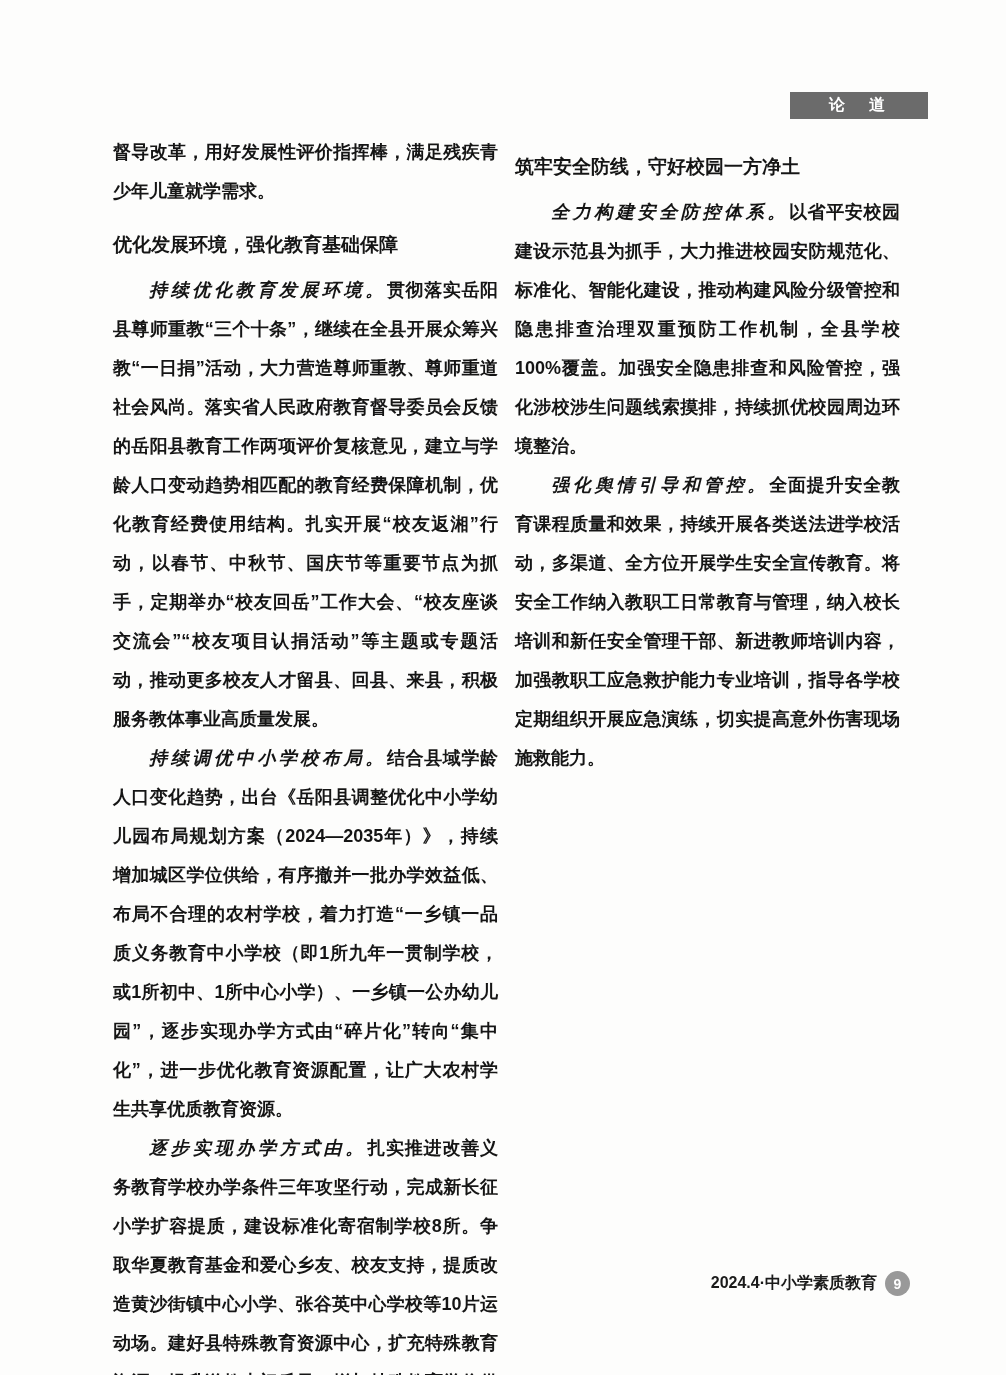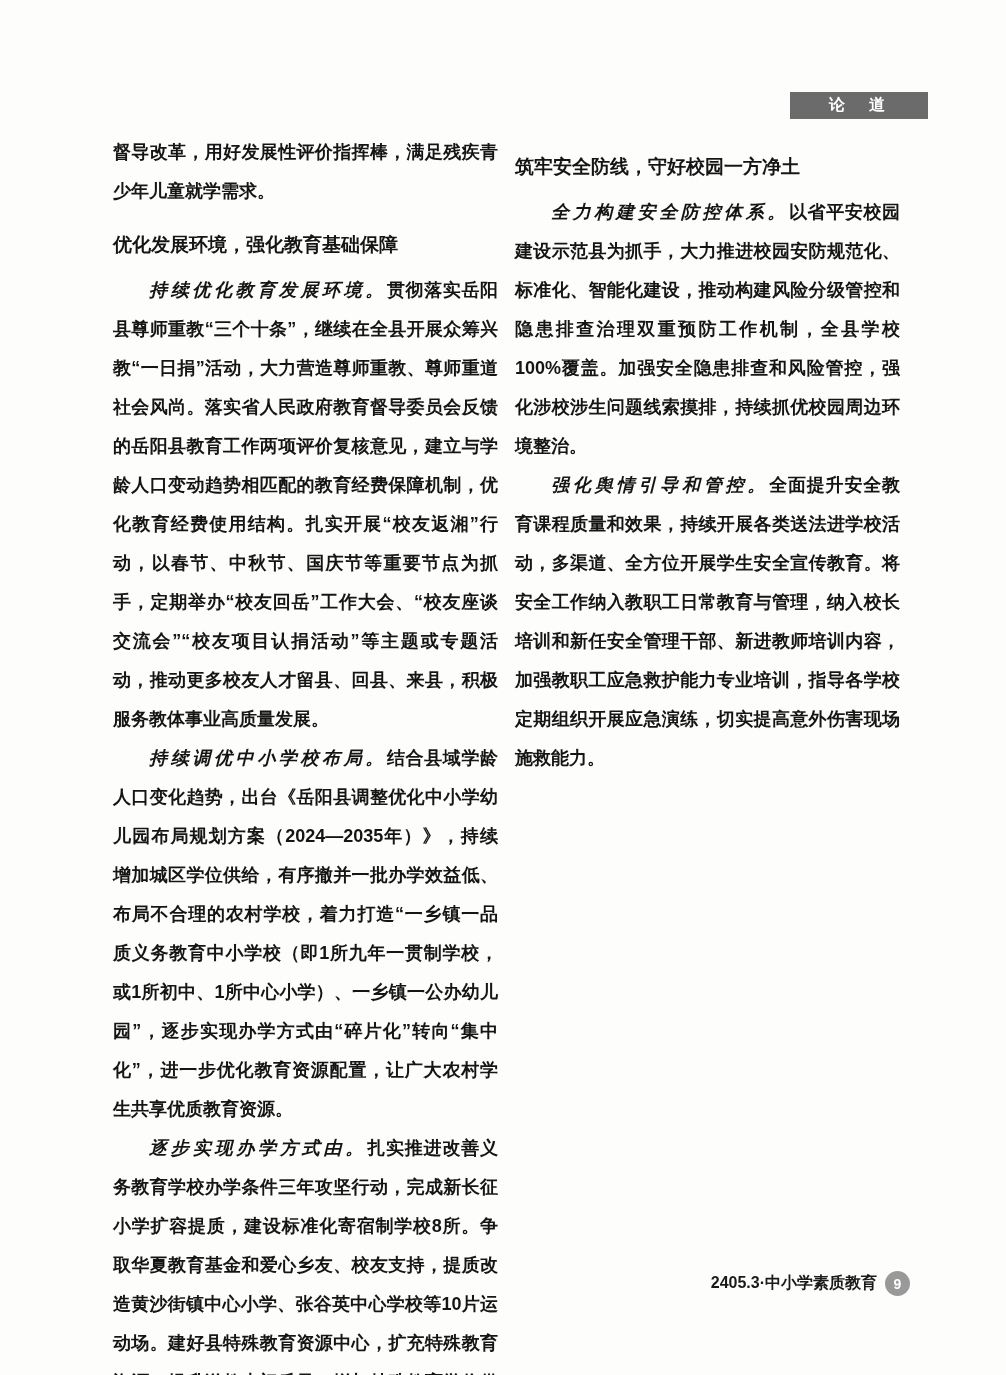--- a/index.html
+++ b/index.html
@@ -111,17 +111,17 @@
       <p class="para"><span class="lead">全力构建安全防控体系。</span><span>以省平安校园建设示范县为抓手，大力推进校园安防规范化、标准化、智能化建设，推动构建风险分级管控和隐患排查治理双重预防工作机制，全县学校100%覆盖。加强安全隐患排查和风险管控，强化涉校涉生问题线索摸排，持续抓优校园周边环境整治。</span></p>
 
 
       <p class="para"><span class="lead">强化舆情引导和管控。</span><span>全面提升安全教育课程质量和效果，持续开展各类送法进学校活动，多渠道、全方位开展学生安全宣传教育。将安全工作纳入教职工日常教育与管理，纳入校长培训和新任安全管理干部、新进教师培训内容，加强教职工应急救护能力专业培训，指导各学校定期组织开展应急演练，切实提高意外伤害现场施救能力。</span></p>
 
     </div>
 
   </div>
 
   <div class="footer">
-    <span>2405.3·中小学素质教育</span>
+    <span>2024.4·中小学素质教育</span>
     <span class="page-num">9</span>
   </div>
 
 </div>
 
 </body></html>

